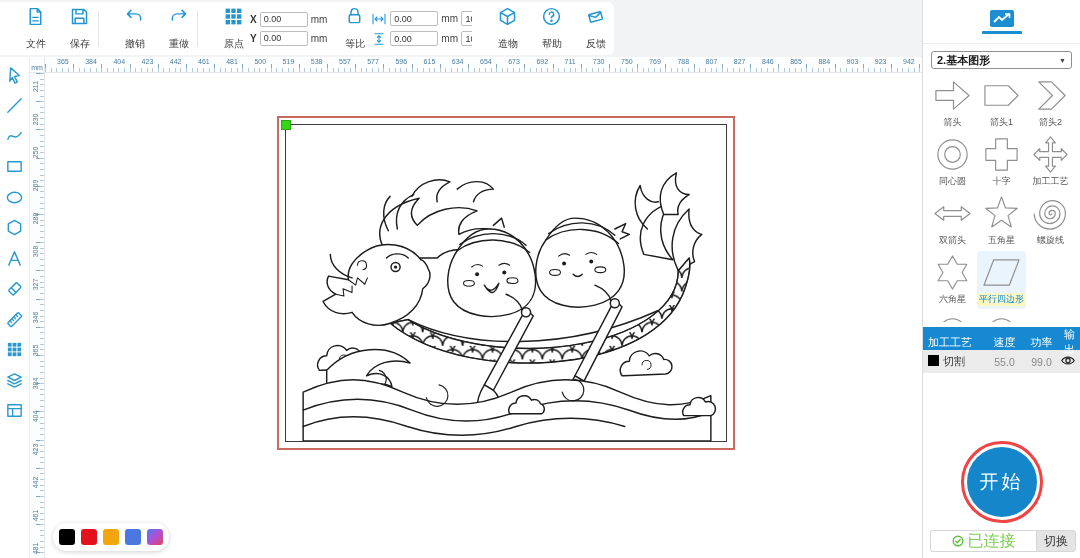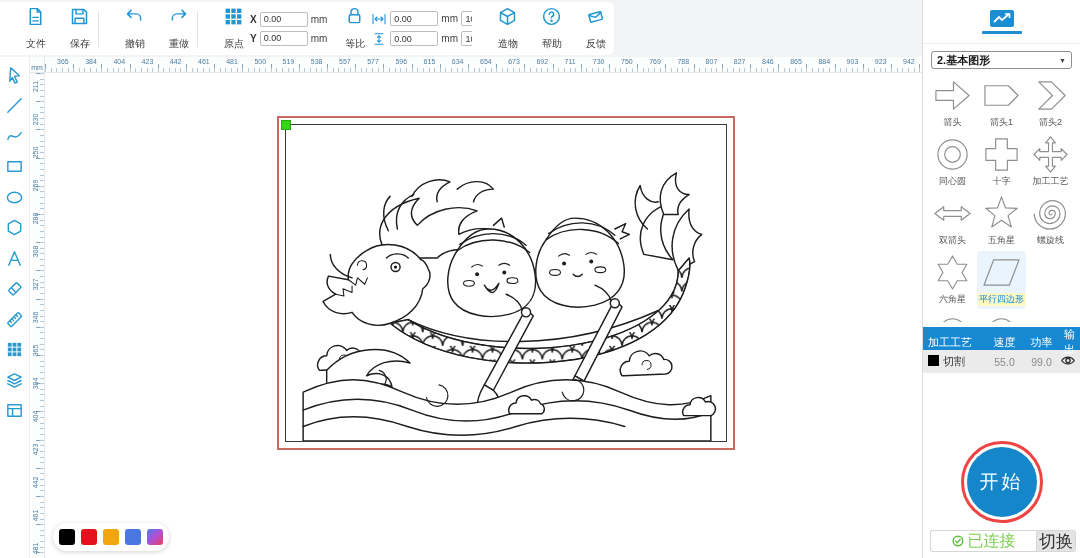--- a/index.html
+++ b/index.html
@@ -76,21 +76,21 @@
   .prow .num{color:#8a8a8a;font-size:10.5px}
   .swatch{display:inline-block;width:11px;height:11px;background:#000;margin-right:4px;vertical-align:-1px}
   .eye{width:16px;height:13px;stroke:#222;fill:none;stroke-width:1.4}
 
   
   .start{position:absolute;top:441px;left:50%;transform:translateX(-50%);width:82px;height:82px;border-radius:50%;border:3px solid #ef4444;background:#fff;padding:3px;cursor:pointer}
   .start .disk{width:100%;height:100%;border-radius:50%;background:#1486c9;color:#fff;display:flex;align-items:center;justify-content:center;font-size:19px;letter-spacing:3px}
   .statusbar{position:absolute;left:7px;right:4px;bottom:6px;height:22px;display:flex}
   .connbox{flex:1;border:1px solid #d6d6d6;border-right:none;border-radius:3px 0 0 3px;background:#fff;display:flex;align-items:center;justify-content:center;gap:4px;font-size:16px;color:#7ccf52}
   .connbox svg{width:12px;height:12px;stroke:#5cbf3a;fill:none;stroke-width:1.6;stroke-linecap:round;stroke-linejoin:round}
-  .switchbtn{width:40px;background:#e4e4e4;border:1px solid #d6d6d6;border-radius:0 3px 3px 0;display:flex;align-items:center;justify-content:center;font-size:17px;color:#333;cursor:pointer}
+  .switchbtn{width:40px;background:#e4e4e4;border:1px solid #d6d6d6;border-radius:0 3px 3px 0;display:flex;align-items:center;justify-content:center;font-size:12px;color:#333;cursor:pointer}
 </style>
 </head>
 <body>
 
 <div class="app">
 
   <div class="topbar">
     <div class="tcard" id="card1">
       <div class="tbtn">
         <svg viewBox="0 0 24 24">

